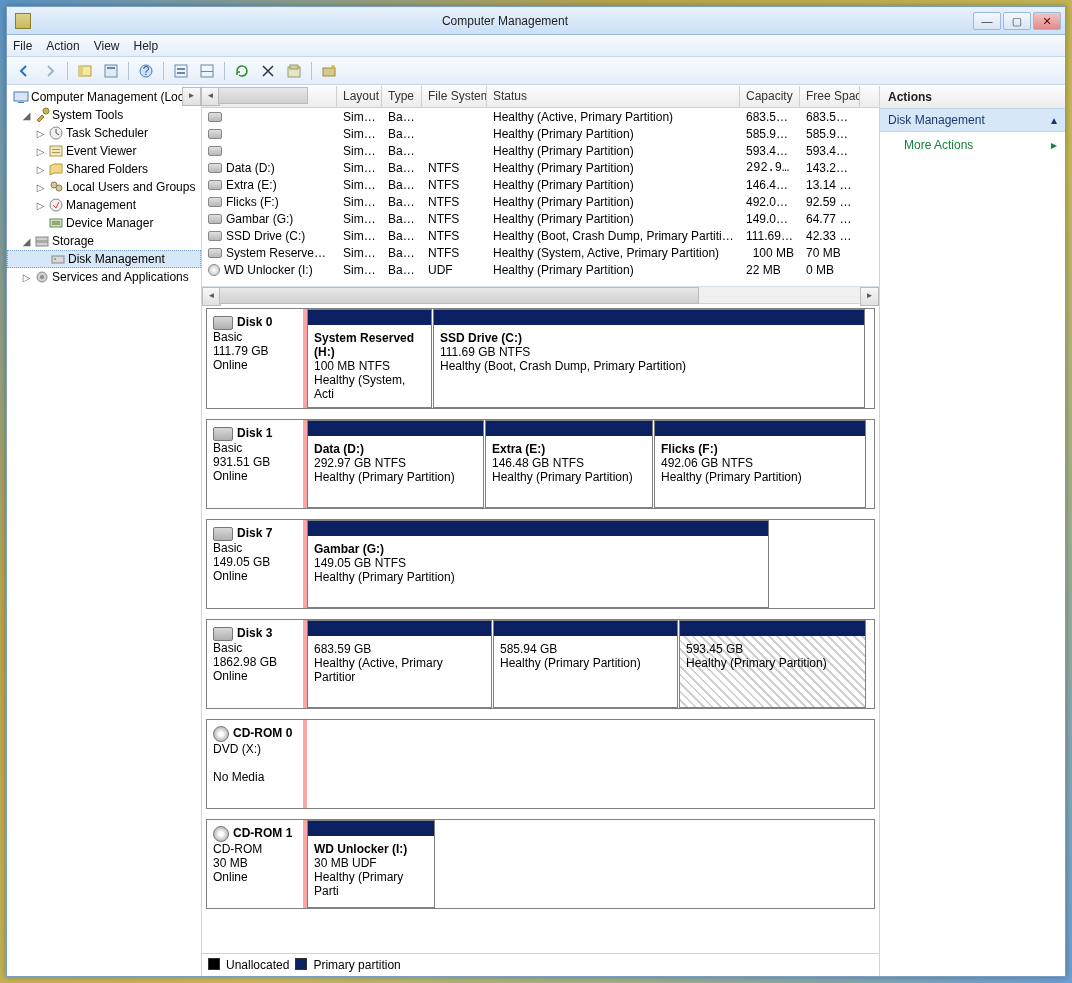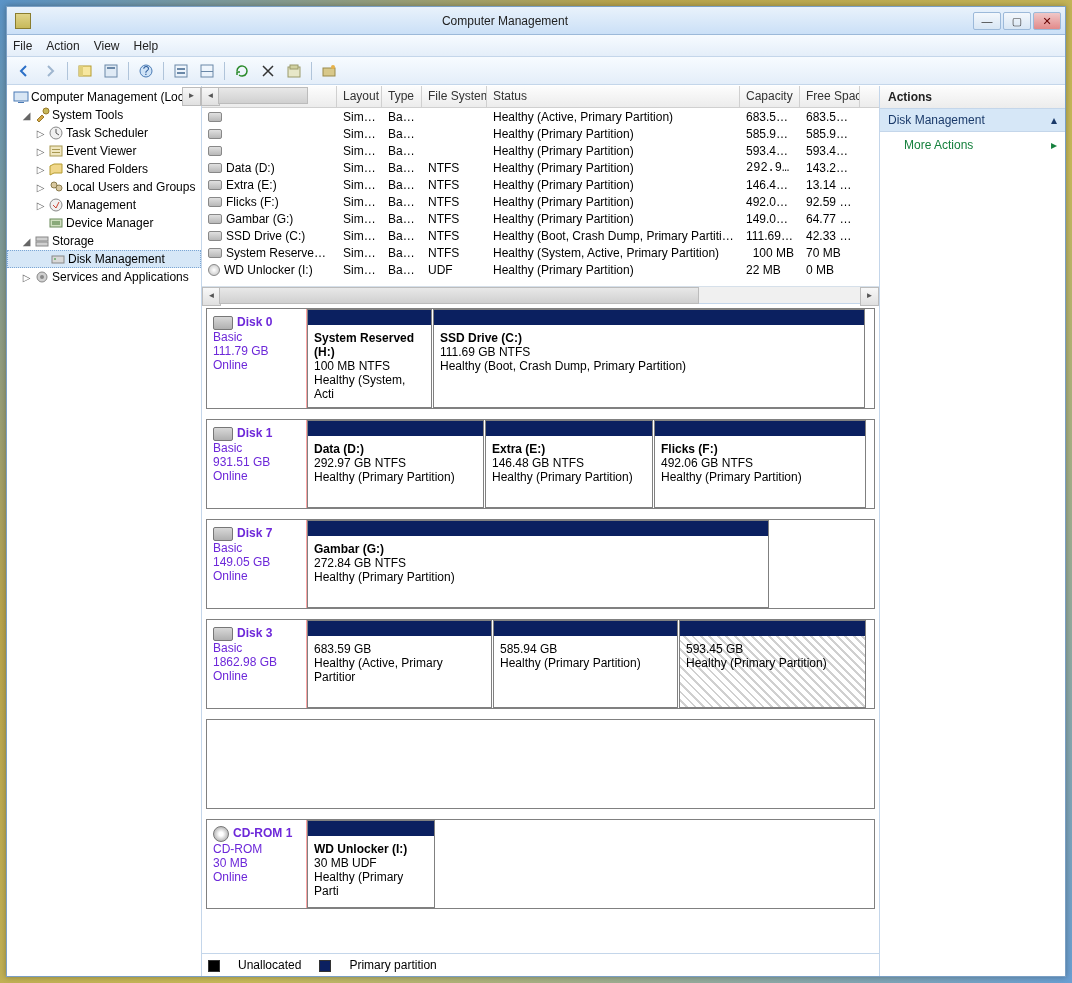--- a/index.html
+++ b/index.html
@@ -38,32 +38,32 @@
 .vol-row { display:flex; height:17px; align-items:center; }
 .vc { padding:0 6px; overflow:hidden; white-space:nowrap; text-overflow:ellipsis; color:#000; }
 .drive-ico { width:14px; height:10px; display:inline-block; background:linear-gradient(#e0e0e0,#b8b8b8); border:1px solid #888; border-radius:2px; margin-right:4px; vertical-align:middle; }
 .drive-ico.cd { border-radius:50%; background:radial-gradient(#fff,#c0c0c0); width:12px; height:12px; }
 .hscroll { height:17px; background:#f0f0f0; border-top:1px solid #d6e0ea; margin-top:8px; position:relative; }
 .hscroll::before,.hscroll::after { content:"◄"; position:absolute; top:0; width:17px; height:17px; background:linear-gradient(#f8f8f8,#e0e0e0); border:1px solid #bcbcbc; font-size:8px; line-height:15px; text-align:center; color:#555; }
 .hscroll::after { content:"►"; right:0; }
 .hscroll-thumb { position:absolute; left:17px; top:0; width:480px; height:17px; background:linear-gradient(#e8e8e8,#d0d0d0); border:1px solid #bcbcbc; }
 .graph-pane { flex:1; overflow:auto; padding:4px; background:#fff; }
 .disk-block { display:flex; border:1px solid #808080; margin-bottom:10px; min-height:90px; background:#fff; }
-.disk-info { width:100px; padding:6px; border-right:1px solid #fca5a5; color:#6d28d9; }
+.disk-info { width:100px; padding:6px; border-right:4px solid #fca5a5; color:#000000; }
 .disk-info .dn { font-weight:bold; }
 .disk-info .di-ico { width:20px; height:14px; background:linear-gradient(#d8d8d8,#b0b0b0); border:1px solid #777; display:inline-block; margin-right:4px; vertical-align:middle; border-radius:2px; }
 .disk-info .di-ico.cd { width:16px; height:16px; border-radius:50%; background:radial-gradient(#fff 20%,#c8c8c8 60%,#a0a0a0); }
 .disk-parts { flex:1; display:flex; padding:0; }
 .part { border:1px solid #808080; margin:0 1px 0 0; display:flex; flex-direction:column; overflow:hidden; }
 .part:last-child { margin-right:0; }
 .part-bar { height:15px; background:#0b2060; }
 .part-body { padding:6px; flex:1; color:#000; }
 .part-body .pn { font-weight:bold; }
 .part.hatched .part-body { background:repeating-linear-gradient(45deg,#fff,#fff 4px,#d0d0d0 4px,#d0d0d0 6px); }
-.legend { border-top:1px solid #c4d6ea; padding:4px 6px; display:flex; align-items:flex-end; gap:18px; color:#000; }
+.legend { border-top:1px solid #c4d6ea; padding:4px 6px; display:flex; align-items:flex-start; gap:6px; color:#000; }
 .leg-sw { width:12px; height:12px; border:1px solid #333; display:inline-block; }
 .leg-sw.black { background:#000; }
 .leg-sw.blue { background:#0b2060; }
 .actions-pane { width:185px; background:#fff; display:flex; flex-direction:column; }
 .ap-head { background:linear-gradient(#fdfdfd,#ececec); border-bottom:1px solid #c4d6ea; padding:4px 8px; font-weight:bold; color:#222; }
 .ap-sub { background:#d6e7f7; padding:4px 8px; display:flex; justify-content:space-between; align-items:center; color:#1a3a6a; border-bottom:1px solid #c4d6ea; }
 .ap-item { padding:6px 8px 6px 24px; display:flex; justify-content:space-between; align-items:center; color:#15803d; }
 </style>
 </head>
 <body>
@@ -440,21 +440,21 @@
               <div><span class="di-ico"></span><span class="dn">Disk 7</span></div>
               <div>Basic</div>
               <div>149.05 GB</div>
               <div>Online</div>
             </div>
             <div class="disk-parts">
               <div class="part" style="width: 462px;">
                 <div class="part-bar"></div>
                 <div class="part-body">
                   <div class="pn">Gambar  (G:)</div>
-                  <div>272.84 GB NTFS</div>
+                  <div>149.05 GB NTFS</div>
                   <div>Healthy (Primary Partition)</div>
                 </div>
               </div>
             </div>
           </div>
           <div class="disk-block">
             <div class="disk-info">
               <div><span class="di-ico"></span><span class="dn">Disk 3</span></div>
               <div>Basic</div>
               <div>1862.98 GB</div>
@@ -478,20 +478,25 @@
               <div class="part hatched" style="width: 187px;">
                 <div class="part-bar"></div>
                 <div class="part-body">
                   <div>593.45 GB</div>
                   <div>Healthy (Primary Partition)</div>
                 </div>
               </div>
             </div>
           </div>
           <div class="disk-block">
+            <div class="disk-info">
+              <div><span class="di-ico cd"></span><span class="dn">CD-ROM 0</span></div>
+              <div>DVD (X:)</div>
+              <div><br>No Media</div>
+            </div>
             <div class="disk-parts"></div>
           </div>
           <div class="disk-block">
             <div class="disk-info">
               <div><span class="di-ico cd"></span><span class="dn">CD-ROM 1</span></div>
               <div>CD-ROM</div>
               <div>30 MB</div>
               <div>Online</div>
             </div>
             <div class="disk-parts">

